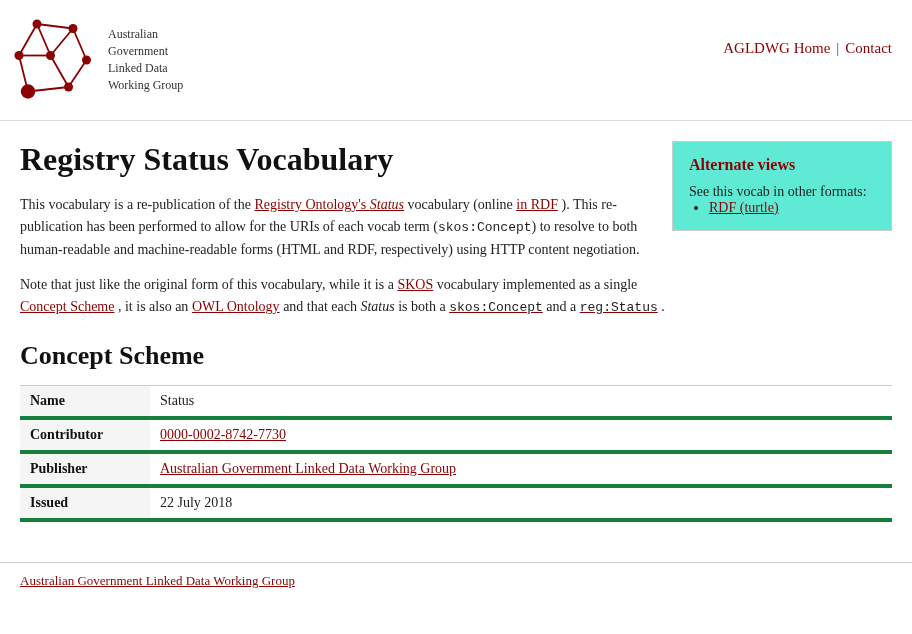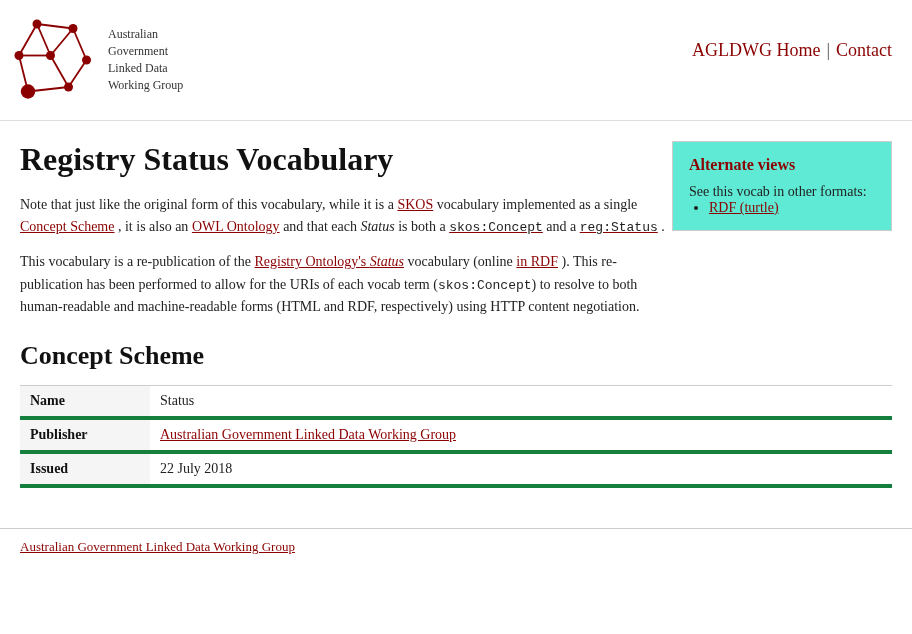--- a/index.html
+++ b/index.html
@@ -30,21 +30,21 @@
       line-height: 1.4;
       max-width: 90px;
     }
     .logo-svg {
       width: 90px;
       height: 100px;
     }
     .header-nav {
       display: flex;
       gap: 0;
-      font-size: 18px;
+      font-size: 15px;
       padding-top: 30px;
     }
     .header-nav a {
       color: #8B0000;
       text-decoration: none;
     }
     .nav-sep {
       margin: 0 6px;
       color: #555;
     }
@@ -205,42 +205,42 @@
     <a href="#">AGLDWG Home</a>
     <span class="nav-sep">|</span>
     <a href="#">Contact</a>
   </div>
 </div>
 
 <div class="main-content">
   <div class="main-left">
     <h1>Registry Status Vocabulary</h1>
     <div class="description">
+      <p>
+        <span>This vocabulary is a re-publication of the </span>
+        <a href="#">Registry Ontology's <em>Status</em></a>
+        <span> vocabulary (online </span>
+        <a href="#">in RDF</a>
+        <span>). This re-publication has been performed to allow for the URIs of each vocab term
+        (<code>skos:Concept</code>) to resolve to both human-readable and machine-readable forms (HTML and
+        RDF, respectively) using HTTP content negotiation.</span>
+      </p>
       <p>
         <span>Note that just like the original form of this vocabulary, while it is a </span>
         <a href="#">SKOS</a>
         <span> vocabulary implemented as a single </span>
         <a href="#">Concept Scheme</a>
         <span>, it is also an </span>
         <a href="#">OWL Ontology</a>
         <span> and that each <em>Status</em> is both a </span>
         <a href="#"><code>skos:Concept</code></a>
         <span> and a </span>
         <a href="#"><code>reg:Status</code></a>
         <span>.</span>
       </p>
-      <p>
-        <span>This vocabulary is a re-publication of the </span>
-        <a href="#">Registry Ontology's <em>Status</em></a>
-        <span> vocabulary (online </span>
-        <a href="#">in RDF</a>
-        <span>). This re-publication has been performed to allow for the URIs of each vocab term
-        (<code>skos:Concept</code>) to resolve to both human-readable and machine-readable forms (HTML and
-        RDF, respectively) using HTTP content negotiation.</span>
-      </p>
     </div>
   </div>
 
   <div class="main-right">
     <div class="alternate-views">
       <h3>Alternate views</h3>
       <p>See this vocab in other formats:</p>
       <ul>
         <li>
           <a href="#">RDF (turtle)</a>
@@ -252,20 +252,26 @@
 
 <div class="concept-section">
   <h2>Concept Scheme</h2>
   <table class="concept-table">
     <tbody>
       <tr>
         <td>Name</td>
         <td>Status</td>
       </tr>
       <tr>
+        <td>Contributor</td>
+        <td>
+          <a href="#">0000-0002-8742-7730</a>
+        </td>
+      </tr>
+      <tr>
         <td>Publisher</td>
         <td>
           <a href="#">Australian Government Linked Data Working Group</a>
         </td>
       </tr>
       <tr>
         <td>Issued</td>
         <td>22 July 2018</td>
       </tr>
     </tbody>

